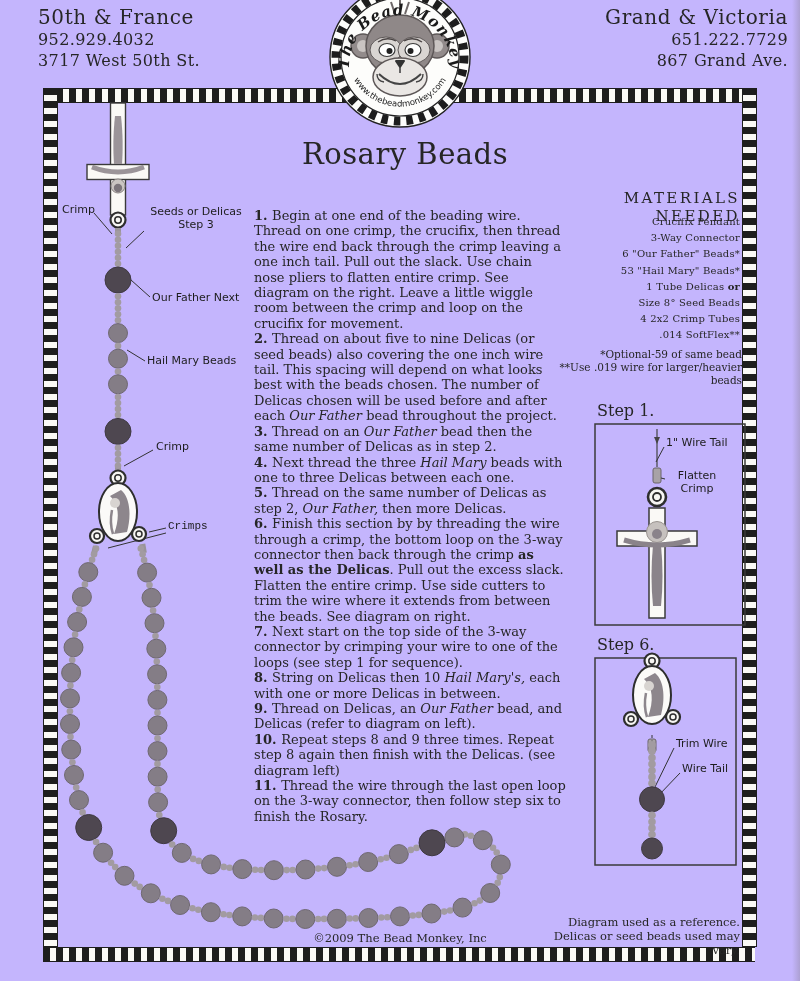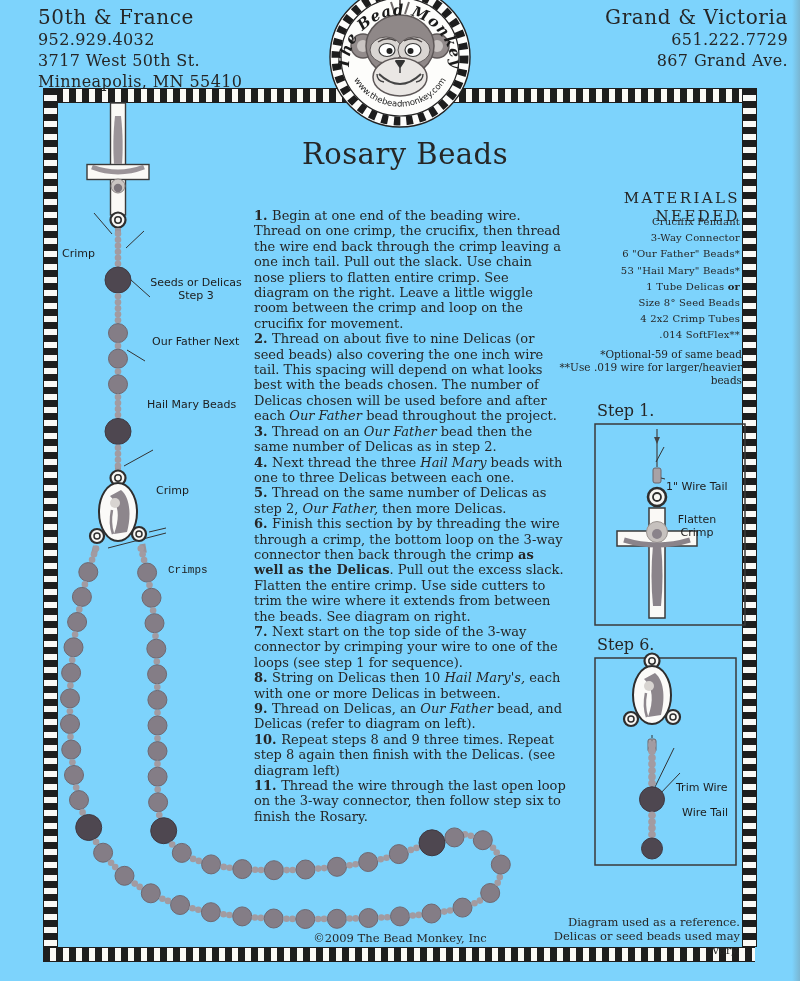--- a/index.html
+++ b/index.html
@@ -1,19 +1,19 @@
 <!DOCTYPE html>
 <html><head>
 <meta charset="utf-8">
 <style>
   html,body{margin:0;padding:0;background:#e8e6e2;}
-  #page{position:relative;width:800px;height:981px;background:#7dd3fc;overflow:hidden;
+  #page{position:relative;width:800px;height:981px;background:#c4b5fd;overflow:hidden;
         font-family:"DejaVu Serif",serif;color:#262626;}
   .abs{position:absolute;}
-  .sans{font-family:"DejaVu Sans",sans-serif;margin-top:44px;}
+  .sans{font-family:"DejaVu Sans",sans-serif;}
   
   .addr{line-height:21px;font-size:16px;letter-spacing:.4px;}
   .addr .name{font-size:20px;line-height:24px;letter-spacing:.6px;}
   
   .chk-h{height:13px;border-top:1.5px solid #1e1e1e;border-bottom:1.5px solid #1e1e1e;
          background:repeating-linear-gradient(90deg,#1e1e1e 0 7px,#faf9f6 7px 13px);}
   .chk-v{width:13px;border-left:1.5px solid #1e1e1e;border-right:1.5px solid #1e1e1e;
          background:repeating-linear-gradient(180deg,#1e1e1e 0 7px,#faf9f6 7px 13px);}
   .title{font-size:29px;letter-spacing:.5px;text-align:center;}
   .subtitle{font-size:17.5px;letter-spacing:.4px;text-align:center;}
@@ -287,21 +287,20 @@
   <path d="M118 231 L118 467" fill="none" stroke="none"></path>
       <path d="M97 546 C 82 585,71 640,70 700 C 69 760,76 800,88 826 C 101 856,122 879,154 895 C 192 913,243 919,303 919 C 365 919,424 917,457 909 C 487 902,501 887,501 868 C 501 849,485 837,462 834" fill="none" stroke="none"></path>
       <path d="M140 546 C 150 576,156 620,157 670 C 158 718,157 772,158 801 C 159 830,169 848,191 858 C 217 869,252 871,292 870 C 332 869,374 863,402 853 C 427 844,448 837,460 837" fill="none" stroke="none"></path>
       <path d="M652 742 L652 857" fill="none" stroke="none"></path>
     </svg>
 
   <div class="abs addr" style="left:38px;top:5px;z-index:4;">
     <div class="name">50th &amp; France</div>
     <div>952.929.4032</div>
     <div>3717 West 50th St.</div>
-    <div>Minneapolis, MN  55410</div>
   </div>
   <div class="abs addr" style="left:470px;right:12px;top:5px;text-align:right;z-index:4;">
     <div class="name">Grand &amp; Victoria</div>
     <div>651.222.7729</div>
     <div>867 Grand Ave.</div>
   </div>
 
   <div class="abs" style="left:325px;top:-18px;z-index:5;">
     <svg width="150" height="150" viewBox="0 0 150 150">
       <defs>
@@ -366,21 +365,21 @@
       <div class="step"><b>5. </b><span>Thread on the same number of Delicas as step 2, </span><span style="font-style: italic;">Our Father,</span><span> then more Delicas.</span></div>
       <div class="step"><b>6. </b><span>Finish this section by by threading the wire through a crimp, the bottom loop on the 3-way connector then back through the crimp </span><span style="font-weight: bold;">as well as the Delicas</span><span>. Pull out the excess slack. Flatten the entire crimp. Use side cutters to trim the wire where it extends from between the beads. See diagram on right.</span></div>
       <div class="step"><b>7. </b><span>Next start on the top side of the 3-way connector by crimping your wire to one of the loops (see step 1 for sequence).</span></div>
       <div class="step"><b>8. </b><span>String on Delicas then 10 </span><span style="font-style: italic;">Hail Mary's,</span><span> each with one or more Delicas in between.</span></div>
       <div class="step"><b>9. </b><span>Thread on Delicas, an </span><span style="font-style: italic;">Our Father</span><span> bead, and Delicas (refer to diagram on left).</span></div>
       <div class="step"><b>10. </b><span>Repeat steps 8 and 9 three times. Repeat step 8 again then finish with the Delicas. (see diagram left)</span></div>
       <div class="step"><b>11. </b><span>Thread the wire through the last open loop on the 3-way connector, then follow step six to finish the Rosary.</span></div>
     </div>
 
   <div class="abs dlabel sans" style="left:62px;top:203px;z-index:3;">Crimp</div>
-  <div class="abs dlabel sans" style="left:146px;top:232px;width:100px;text-align:center;z-index:3;">
+  <div class="abs dlabel sans" style="left:146px;top:205px;width:100px;text-align:center;z-index:3;">
     <div>Seeds or Delicas</div>
     <div>Step 3</div>
   </div>
   <div class="abs dlabel sans" style="left:152px;top:291px;z-index:3;">Our Father Next</div>
   <div class="abs dlabel sans" style="left:147px;top:354px;z-index:3;">Hail Mary Beads</div>
   <div class="abs dlabel sans" style="left:156px;top:440px;z-index:3;">Crimp</div>
   <div class="abs dlabel sans" style="left:168px;top:520px;z-index:3;font-family:Liberation Mono, monospace;">Crimps</div>
 
   <div class="abs steptitle" style="left:597px;top:401px;z-index:3;">Step 1.</div>
   <div class="abs dlabel sans" style="left:666px;top:436px;z-index:3;">1" Wire Tail</div>

